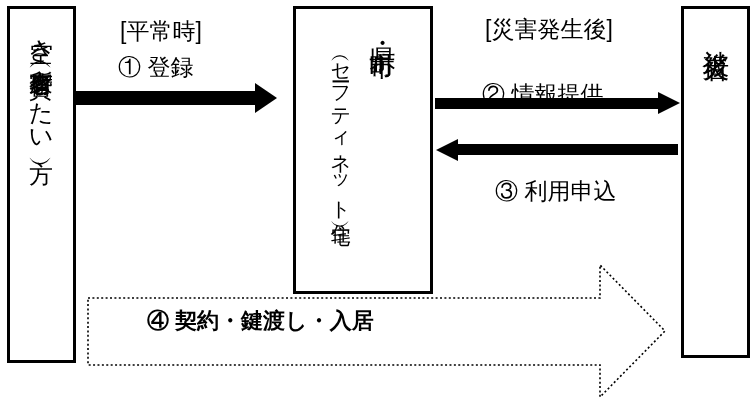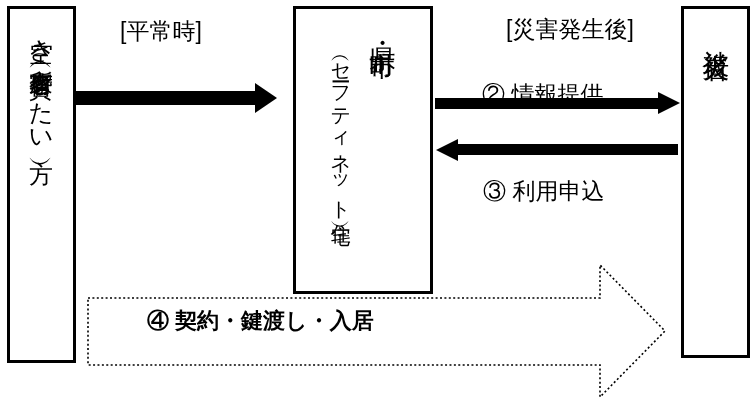--- a/index.html
+++ b/index.html
@@ -96,30 +96,31 @@
       <div class="gov-main">県・市町</div>
       <div class="gov-sub">（セーフティネット住宅）</div>
     </div>
   </div>
 
   <div class="box box-victim">
     <div class="vtext victim-label">被災者</div>
   </div>
 
   <div class="lbl phase" style="left:120px; top:16px;">[平常時]</div>
+  <div class="lbl step" style="left:118px; top:52px;">① 登録</div>
   <div class="arrow-body" style="left:76px; top:91px; width:179px; height:14px;"></div>
   <div class="arrow-head-right" style="left:255px; top:83px; border-width:15px 0 15px 22px;"></div>
 
-  <div class="lbl phase" style="left:485px; top:14px;margin-left:21px;">[災害発生後]</div>
+  <div class="lbl phase" style="left:485px; top:14px;">[災害発生後]</div>
   <div class="lbl step" style="left:482px; top:59px;margin-top:20px;">② 情報提供</div>
   <div class="arrow-body" style="left:435px; top:98px; width:223px; height:11px;"></div>
   <div class="arrow-head-right" style="left:658px; top:92px; border-width:11px 0 11px 22px;"></div>
 
   <div class="arrow-body" style="left:458px; top:144px; width:220px; height:11px;"></div>
   <div class="arrow-head-left" style="left:436px; top:139px; border-width:11px 22px 11px 0;"></div>
-  <div class="lbl step" style="left:483px; top:176px;">③ 利用申込</div>
+  <div class="lbl step" style="left:495px; top:176px;">③ 利用申込</div>
 
   <svg class="dotted-arrow-svg" width="756" height="404" viewBox="0 0 756 404">
     <polygon points="88,298 600,298 600,265 665,331 600,397 600,365 88,365" fill="none" stroke="#000" stroke-width="1.6" stroke-dasharray="2,2.4"></polygon>
   </svg>
   <div class="lbl" style="left:147px; top:306px; font-size:22px;font-weight:bold;">④ 契約・鍵渡し・入居</div>
 
 </div>
 
 </body></html>

